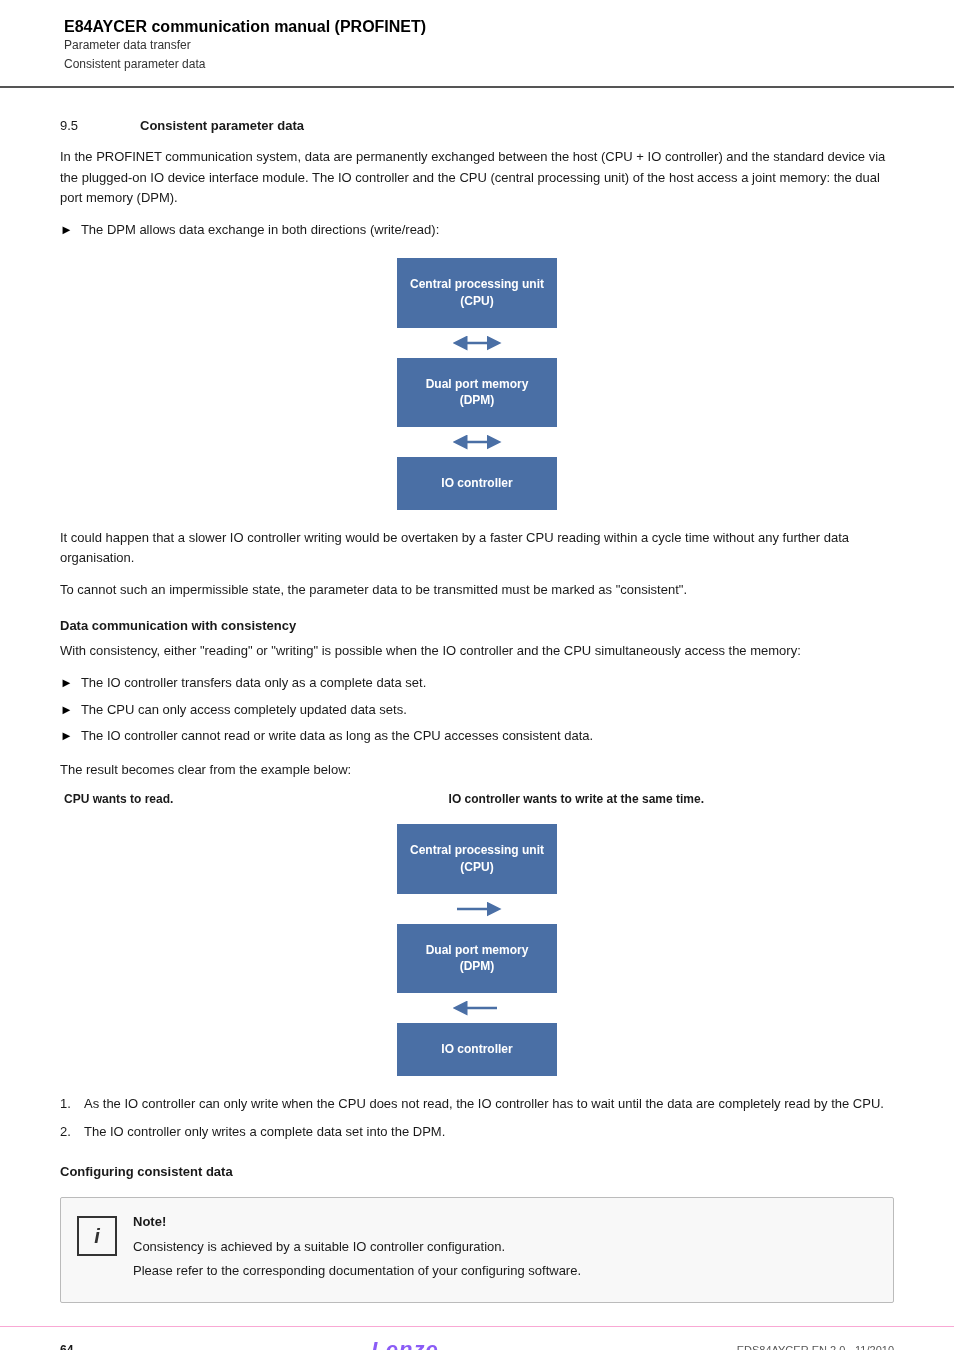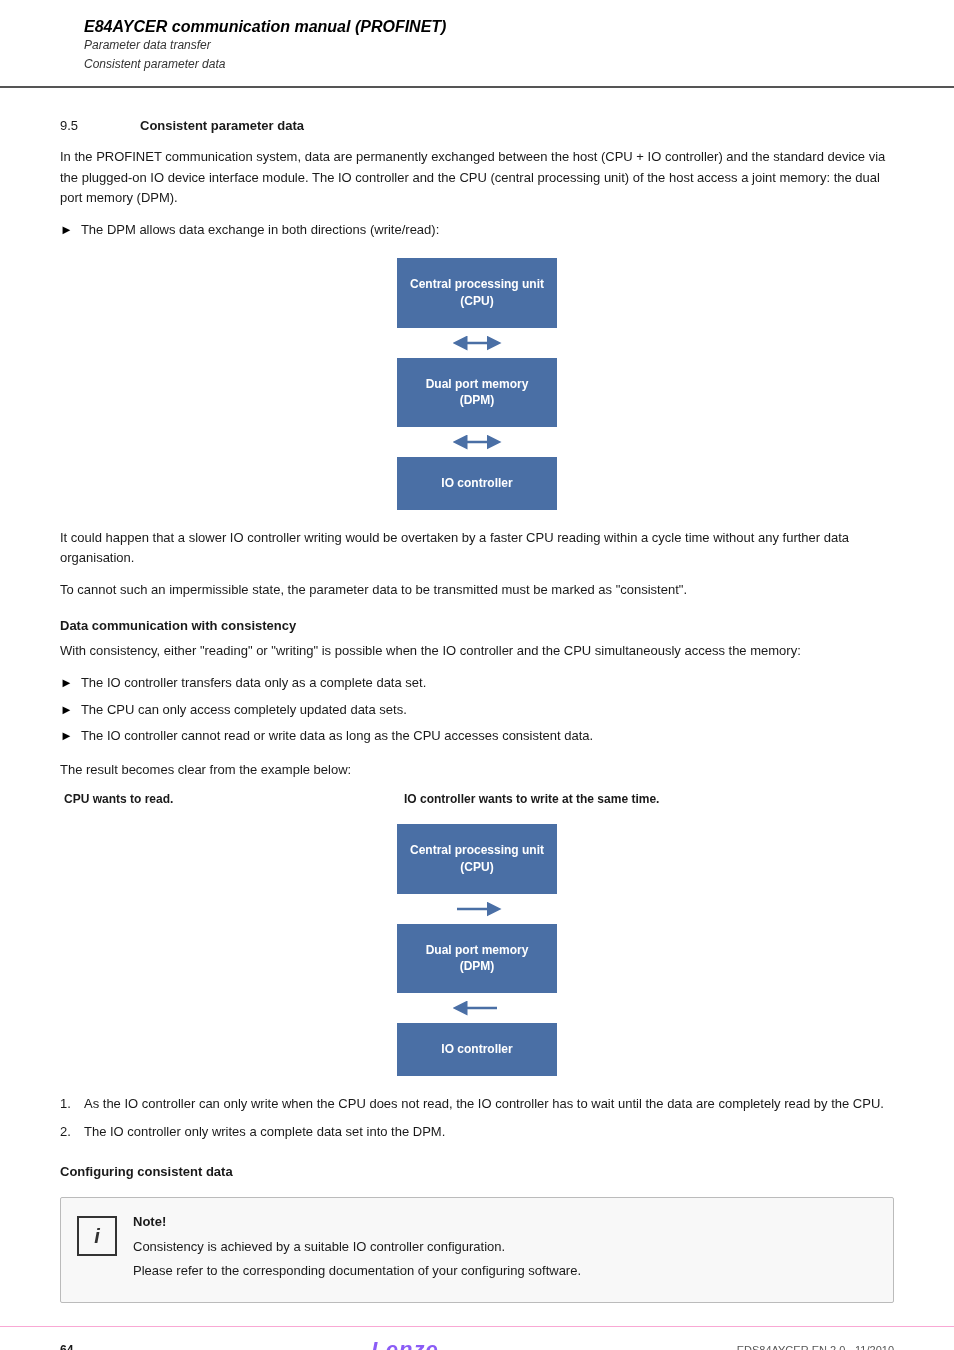--- a/index.html
+++ b/index.html
@@ -8,23 +8,22 @@
       font-size: 13px;
       color: #1a1a1a;
       background: #fff;
       width: 954px;
       min-height: 1350px;
       position: relative;
     }
 
     
     .page-header {
-      padding: 18px 60px 12px 84px;
+      padding: 18px 60px 12px 64px;
       border-bottom: 2px solid #555;
-      font-style: italic;
     }
     .page-header-title {
       font-size: 16px;
       font-weight: bold;
       color: #000;
     }
     .page-header-sub {
       font-size: 12px;
       color: #333;
       line-height: 1.6;
@@ -132,20 +131,21 @@
     .diagram-label-left {
       font-size: 12px;
       font-weight: bold;
       width: 280px;
       padding-left: 0;
     }
     .diagram-label-right {
       font-size: 12px;
       font-weight: bold;
       width: 300px;
+      text-align: right;
     }
 
     
     .note-box {
       border: 1.5px solid #bbb;
       border-radius: 2px;
       padding: 16px 20px 16px 16px;
       margin-top: 18px;
       display: flex;
       gap: 16px;

